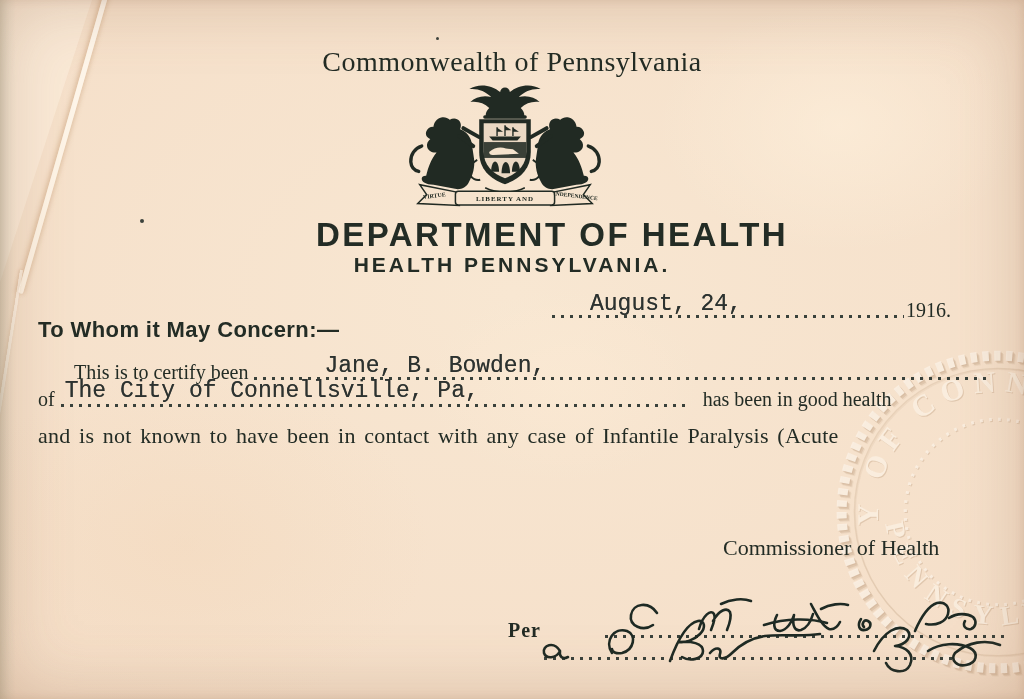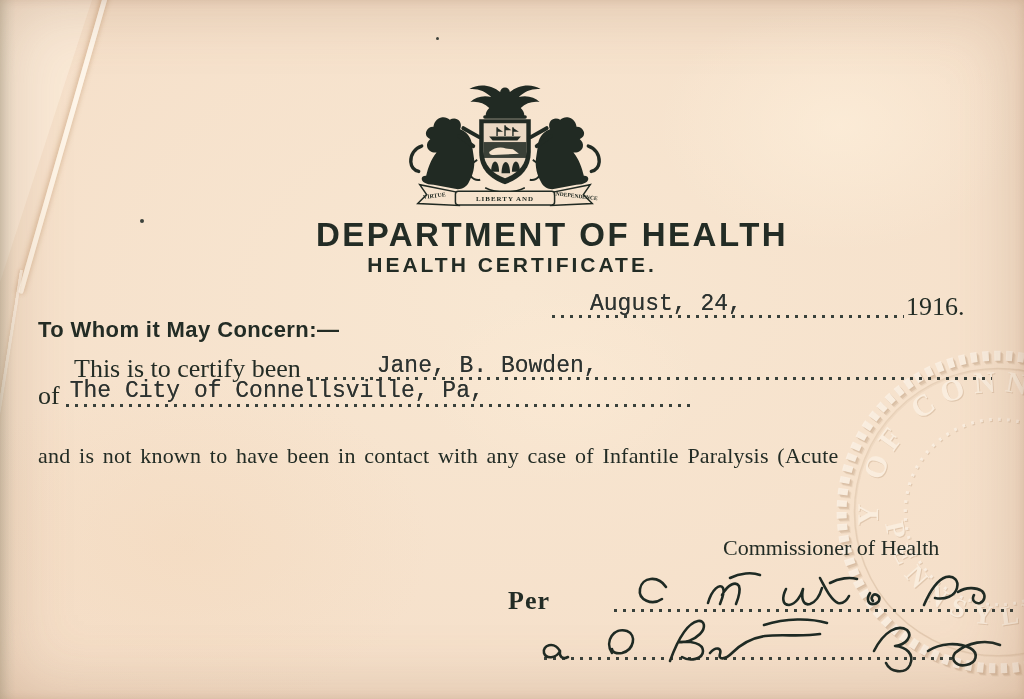--- a/index.html
+++ b/index.html
@@ -24,21 +24,21 @@
     transform:rotate(9deg); transform-origin:top center;
     background:rgba(255,247,236,.6); box-shadow:-1px 0 3px rgba(186,140,98,.3);}
   .corner-fold{position:absolute; left:0; top:0; width:120px; height:300px;
     clip-path:polygon(0 0, 92px 0, 0 282px); background:rgba(255,244,228,.45);}
   .speck{position:absolute; border-radius:50%; background:#3c423c;}
 
   .center{width:100%; text-align:center; position:absolute; left:0;}
   .hdr{font-size:28px; letter-spacing:.5px;}
   .dept{font-family:"Liberation Sans", sans-serif; font-weight:700; font-size:33px; letter-spacing:2.5px;}
   .cert{font-family:"Liberation Sans", sans-serif; font-weight:700; font-size:21px; letter-spacing:3px;}
-  .serif{font-size:26px;}
+  .serif{font-size:20px;}
   .bold-sans{font-family:"Liberation Sans", sans-serif; font-weight:700; font-size:21px; letter-spacing:.4px;}
   .typed{font-family:"Liberation Mono", monospace; font-size:23px; color:#2c3230; text-shadow:0 0 .6px rgba(40,45,42,.7); white-space:nowrap;}
 
   .row{position:absolute; display:flex; align-items:flex-end;}
   .dots{position:relative; height:3px; margin-bottom:4px;
     background:repeating-linear-gradient(to right,#39413b 0 3px, transparent 3px 9px);}
   .overlay{position:absolute; bottom:1px;}
   .line{position:absolute; font-size:22px; white-space:nowrap;}
 
   .sigsvg{position:absolute; pointer-events:none;}
@@ -76,20 +76,21 @@
       <circle cx="220" cy="220" r="102" fill="none" stroke="rgba(253,247,238,0.95)" stroke-width="3.5" stroke-dasharray="3 7"></circle>
       <text font-size="33" letter-spacing="9">
         <textPath href="#arcTop" startOffset="50%" text-anchor="middle">CITY OF CONNELLSVILLE</textPath>
       </text>
       <text font-size="30" letter-spacing="11">
         <textPath href="#arcBot" startOffset="50%" text-anchor="middle">PENNSYLVANIA</textPath>
       </text>
     </g>
   </svg>
 
+  <div class="center hdr" style="top:46px;">Commonwealth of Pennsylvania</div>
 
   <svg class="arms" width="238" height="132" viewBox="0 0 240 132">
 
     <path class="ink" d="M120,3 c-2.6,0 -4.6,2 -4.9,4.6 c-8,-7.2 -22,-9.2 -31,-3 c8,-1 16,2 22,8 c-8,-2 -16,0 -21,5 c7,-1 14,1 19,6 c-3,3 -4.2,6 -3.2,9.4 l38.2,0 c1,-3.4 -0.2,-6.4 -3.2,-9.4 c5,-5 12,-7 19,-6 c-5,-5 -13,-7 -21,-5 c6,-6 14,-9 22,-8 c-9,-6.2 -23,-4.2 -31,3 c-0.3,-2.6 -2.3,-4.6 -4.9,-4.6 z"></path>
     <rect class="ink" x="98" y="31" width="44" height="3.4" rx="1.7"></rect>
 
     <path class="ink" d="M94,35 h52 v33 c0,17 -10.5,27 -26,32.5 c-15.5,-5.5 -26,-15.5 -26,-32.5 z"></path>
     <path class="paper" d="M98.5,39 h43 v28.5 c0,13.5 -8.5,22 -21.5,27 c-13,-5 -21.5,-13.5 -21.5,-27 z" opacity=".94"></path>
 
     <g>
@@ -127,21 +128,21 @@
       <path class="paper" stroke="#212a23" stroke-width="1.5" d="M74,109 l-40,-8 l7,10 l-9,9 l42,2 z"></path>
       <path class="paper" stroke="#212a23" stroke-width="1.5" d="M166,109 l40,-8 l-7,10 l9,9 l-42,2 z"></path>
       <rect class="paper" x="70" y="107.5" width="100" height="14" rx="3" stroke="#212a23" stroke-width="1.5"></rect>
       <text x="49" y="114" font-size="6" text-anchor="middle" transform="rotate(-7 49 114)">VIRTUE</text>
       <text x="120" y="117" font-size="7" text-anchor="middle" letter-spacing="1">LIBERTY AND</text>
       <text x="191" y="114" font-size="5.6" text-anchor="middle" transform="rotate(7 191 114)">INDEPENDENCE</text>
     </g>
   </svg>
 
   <div class="center dept" style="top:216px;padding-left:40px;">DEPARTMENT OF HEALTH</div>
-  <div class="center cert" style="top:253px;">HEALTH CERTIFICATE.</div>
+  <div class="center cert" style="top:253px;">HEALTH PENNSYLVANIA.</div>
 
   <div class="row" style="left:552px; top:288px; height:34px;">
     <span class="dots" style="width:352px;">
       <span class="overlay typed" style="left:38px;">August, 24,</span>
     </span>
     <span class="serif" style="margin-left:2px;">1916.</span>
   </div>
 
   <div class="line bold-sans" style="left:38px; top:317px;">To Whom it May Concern:—</div>
 
@@ -150,27 +151,28 @@
     <span class="dots" style="flex:1; margin-left:6px;">
       <span class="overlay typed" style="left:70px;">Jane, B. Bowden,</span>
     </span>
   </div>
 
   <div class="row" style="left:38px; top:379px; width:954px; height:32px;">
     <span class="serif">of</span>
     <span class="dots" style="width:630px; margin-left:6px;">
       <span class="overlay typed" style="left:4px; bottom:3px;">The City of Connellsville, Pa,</span>
     </span>
-  </div>
-
-  <div class="line" style="left:38px; top:443px; word-spacing:3px; letter-spacing:.2px;">and is not known to have been in contact with any case of Infantile Paralysis (Acute</div>
+    <span class="serif" style="margin-left:12px; white-space:nowrap;">has been in good health</span>
+  </div>
+
+  <div class="line" style="left:38px; top:423px; word-spacing:3px; letter-spacing:.2px;">and is not known to have been in contact with any case of Infantile Paralysis (Acute</div>
 
   <div class="line" style="left:723px; top:535px;">Commissioner of Health</div>
 
-  <div class="row" style="left:508px; top:586px; height:30px;gap:48px;">
+  <div class="row" style="left:508px; top:612px; height:30px;gap:48px;">
     <span class="serif" style="font-weight:600; letter-spacing:1px;">Per</span>
     <span class="dots" style="width:404px; margin-left:16px;">
       <svg class="sigsvg" style="left:10px; top:-44px;" width="420" height="56" viewBox="0 0 420 56">
         <title>C. N. Utts Pro.</title>
         <path d="M42,22 C34,10 18,12 16,24 C14,35 28,41 38,34"></path>
         <path d="M84,38 C88,24 96,18 99,23 C101,27 98,34 96,39 M98,30 C104,19 112,16 115,21 C117,26 114,34 112,39"></path>
         <path d="M106,13 C116,8 128,7 136,10"></path>
         <path d="M162,24 C158,32 158,40 165,40 C172,39 177,31 179,24 C177,33 179,41 186,39 C192,37 196,30 198,23"></path>
         <path d="M196,13 C202,24 207,35 214,38 C219,39 223,35 225,31"></path>
         <path d="M206,18 C215,13 226,12 233,14"></path>

